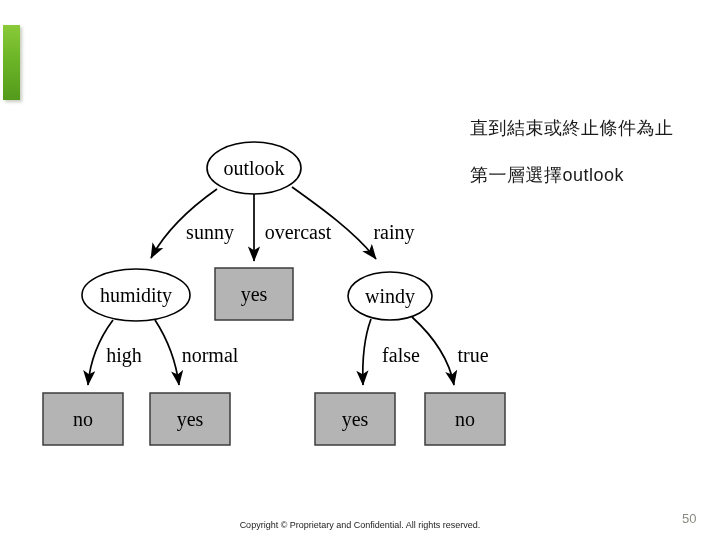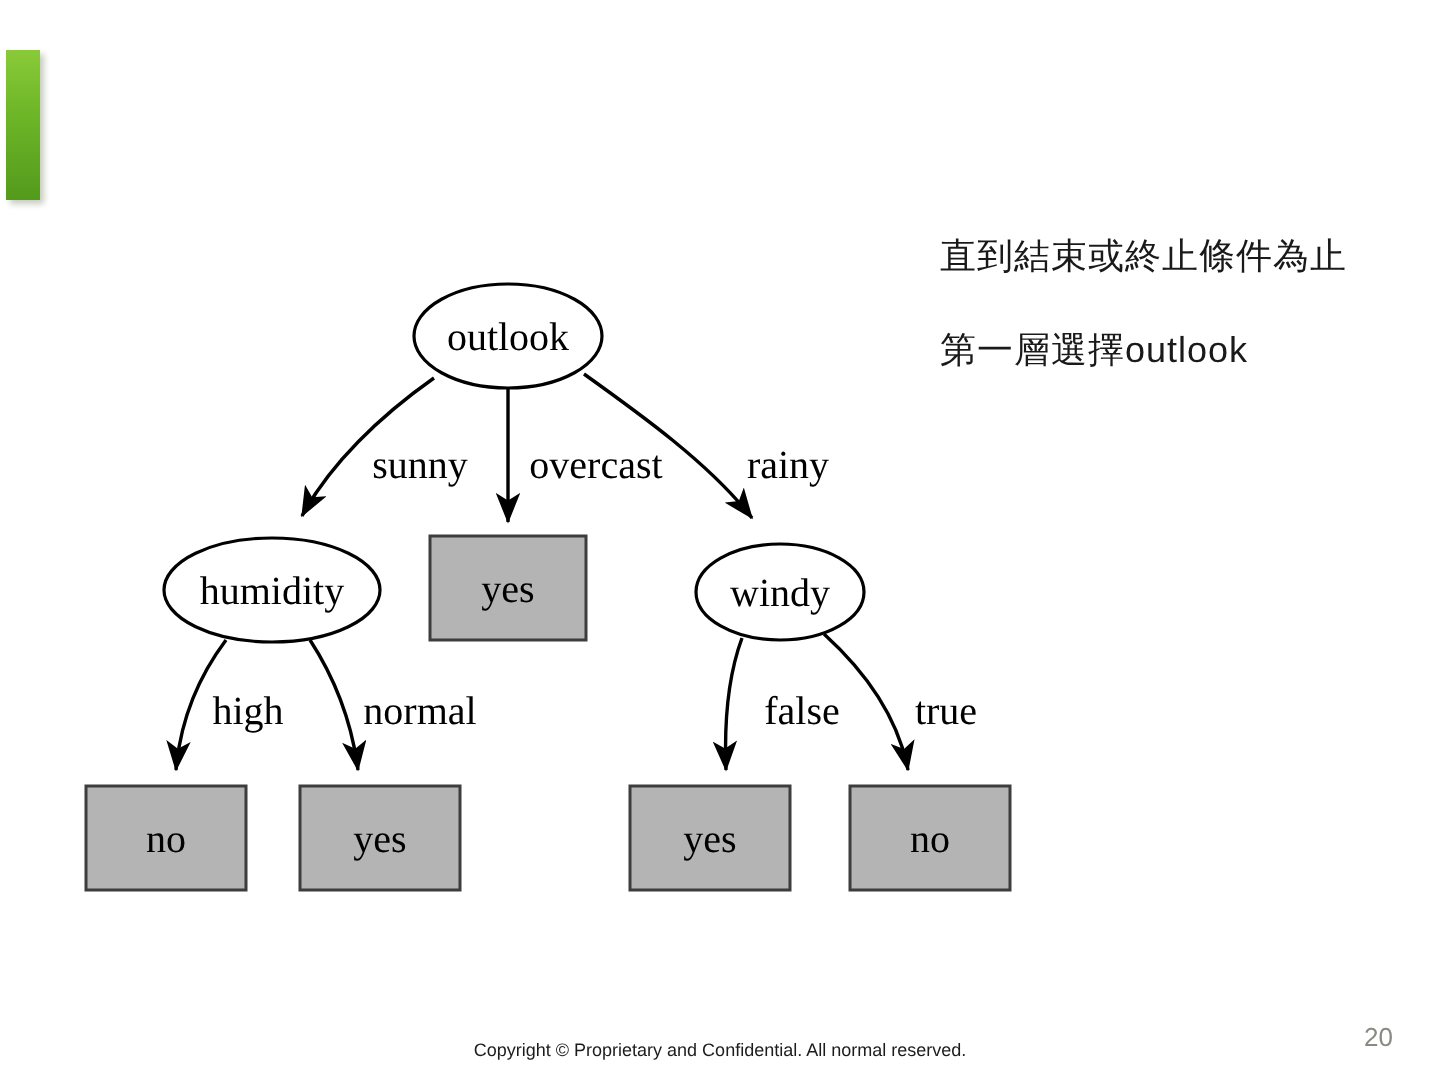--- a/index.html
+++ b/index.html
@@ -131,17 +131,17 @@
 
     <rect class="leaf-rect" x="425" y="393" width="80" height="52" fill="#b4b4b4"></rect>
     <text x="465" y="426" text-anchor="middle">no</text>
   </svg>
 
   <div class="notes">
     <div>直到結束或終止條件為止</div>
     <div>第一層選擇outlook</div>
   </div>
 
-  <div class="footer">Copyright © Proprietary and Confidential. All normal reserved.</div>
+  <div class="footer">Copyright © Proprietary and Confidential. All rights reserved.</div>
 
-  <div class="page-number">20</div>
+  <div class="page-number">50</div>
 
 </div>
 
 </body></html>

